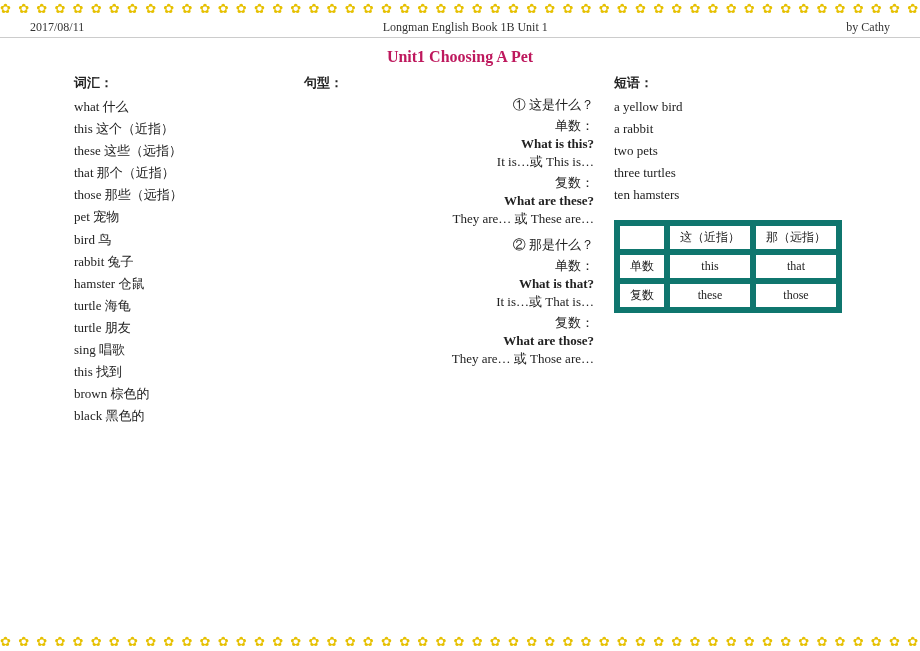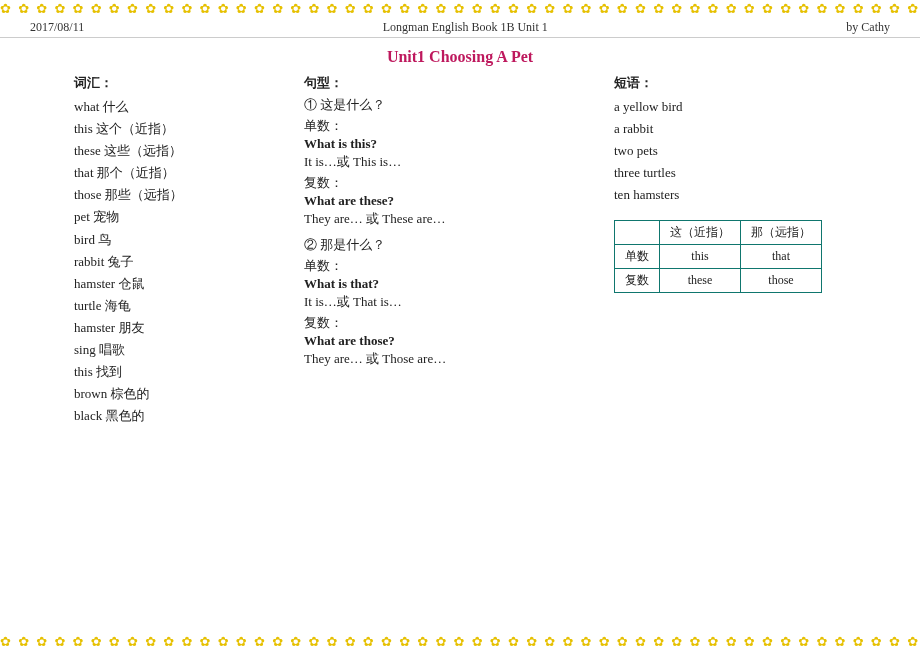--- a/index.html
+++ b/index.html
@@ -81,20 +81,21 @@
 
     .vocab-item {
       font-size: 13px;
       line-height: 1.7;
       color: #222;
       font-family: Liberation Serif, serif;
     }
 
     .sentence-group {
       margin-bottom: 6px;
+      text-align: right;
     }
 
     .sentence-number {
       font-size: 13px;
       margin-bottom: 2px;
     }
 
     .sub-label {
       font-size: 13px;
       margin: 3px 0 1px 0;
@@ -116,21 +117,21 @@
       line-height: 1.7;
     }
 
     .demo-table {
       margin-top: 10px;
       border-collapse: collapse;
       font-size: 12px;
     }
 
     .demo-table td, .demo-table th {
-      border: 1px solid #0f766e;
+      border: 6px solid #0f766e;
       padding: 3px 10px;
       text-align: center;
     }
 
     .demo-table th {
       background: #fff;
       font-weight: normal;
     }
 
     .row-label {
@@ -160,21 +161,21 @@
       <div class="vocab-item">what 什么</div>
       <div class="vocab-item">this 这个（近指）</div>
       <div class="vocab-item">these 这些（远指）</div>
       <div class="vocab-item">that 那个（近指）</div>
       <div class="vocab-item">those 那些（远指）</div>
       <div class="vocab-item">pet 宠物</div>
       <div class="vocab-item">bird 鸟</div>
       <div class="vocab-item">rabbit 兔子</div>
       <div class="vocab-item">hamster 仓鼠</div>
       <div class="vocab-item">turtle 海龟</div>
-      <div class="vocab-item">hamster 朋友</div>
+      <div class="vocab-item">turtle 朋友</div>
       <div class="vocab-item">sing 唱歌</div>
       <div class="vocab-item">this 找到</div>
       <div class="vocab-item">brown 棕色的</div>
       <div class="vocab-item">black 黑色的</div>
     </div>
 
     <div class="col-sentence">
       <div class="section-label">句型：</div>
 
       <div class="sentence-group">

